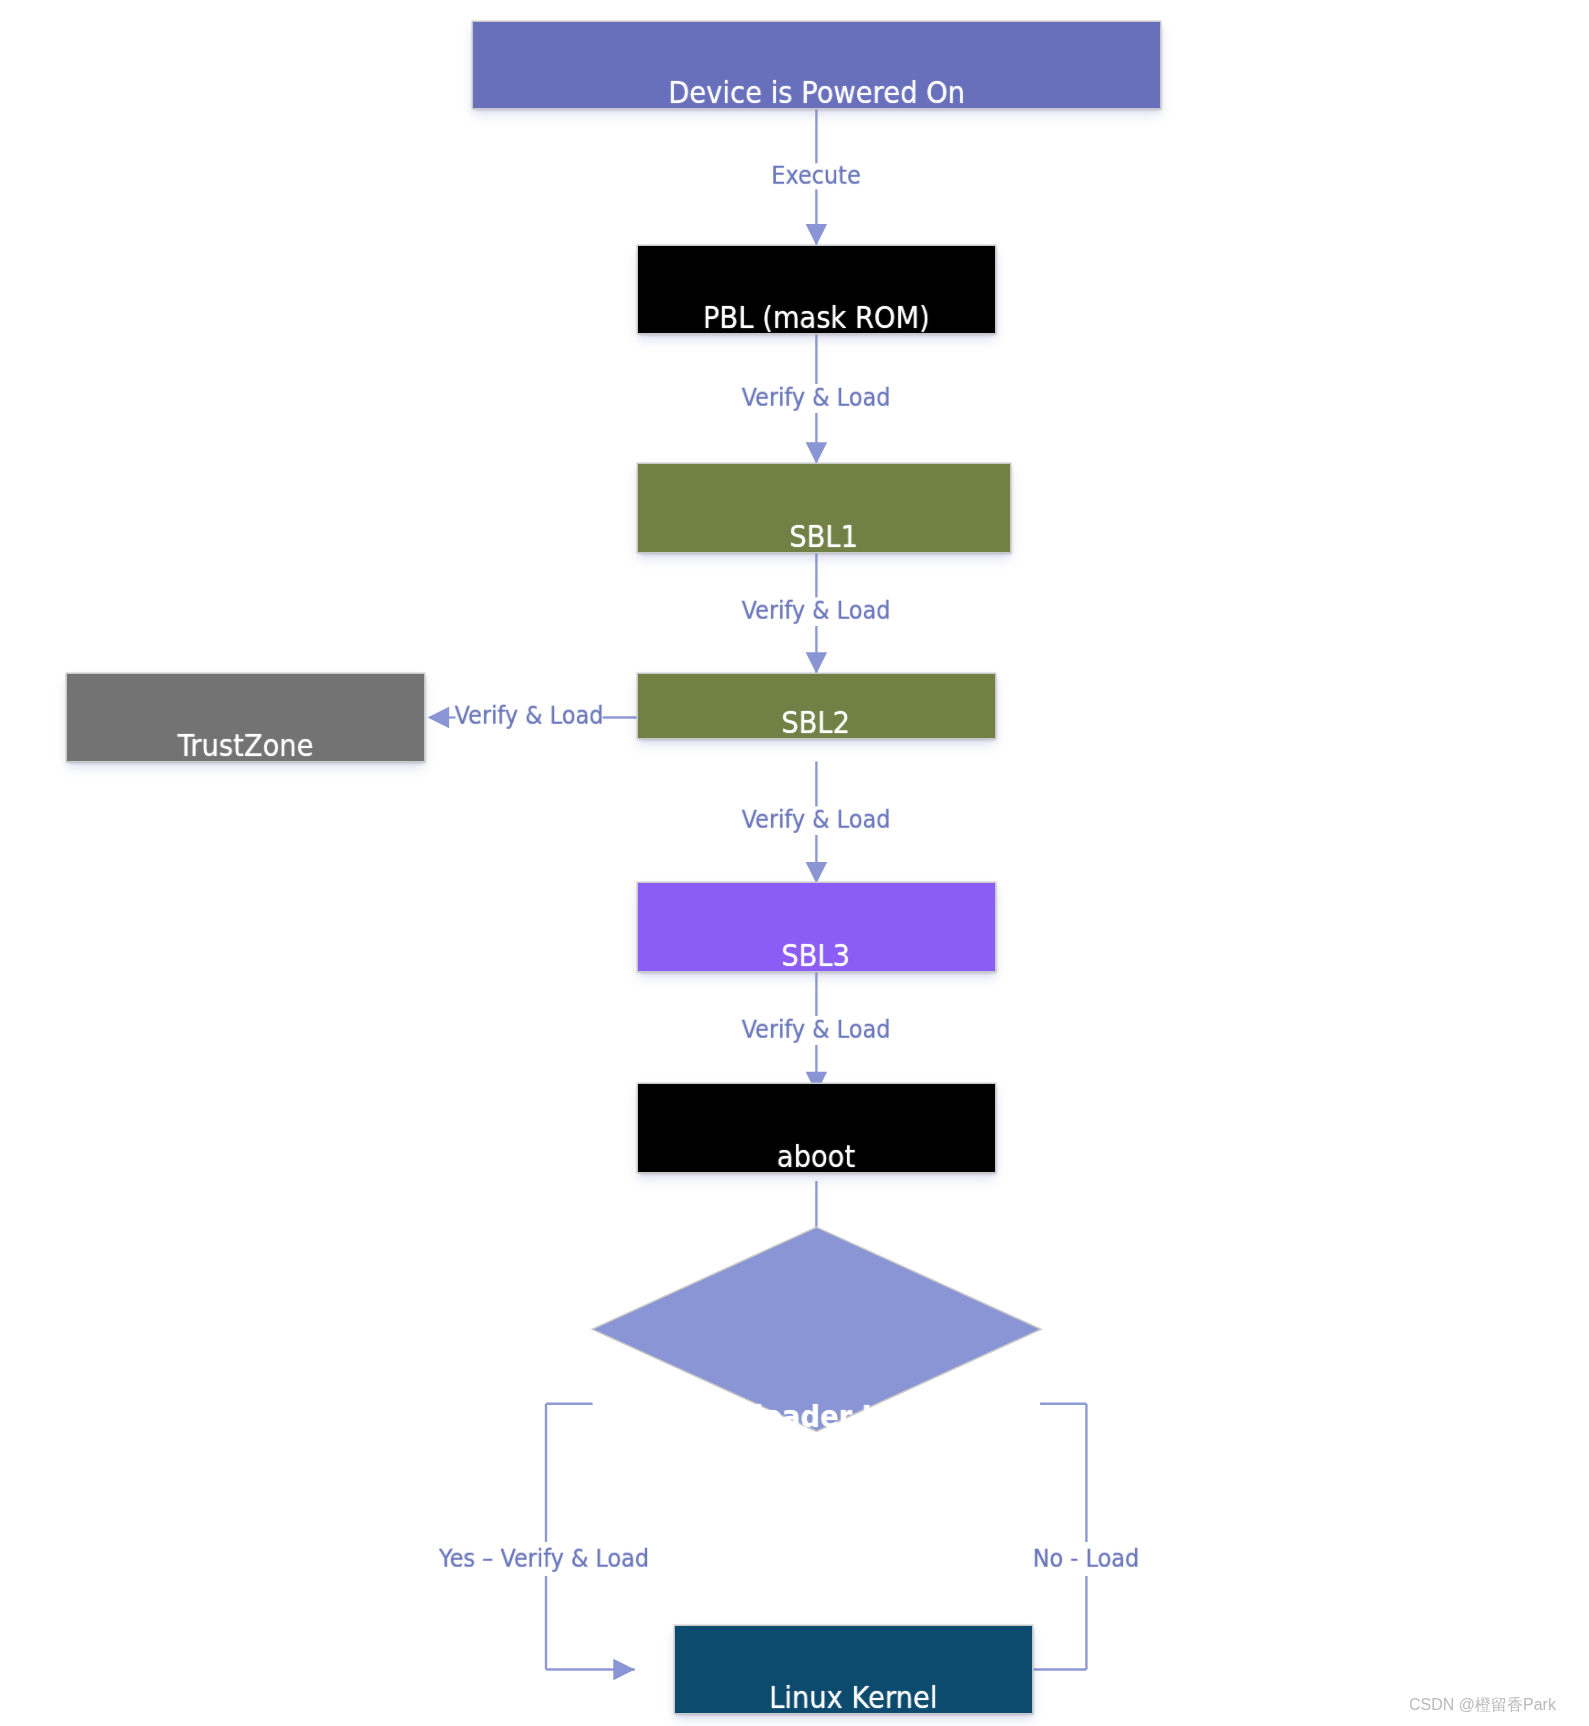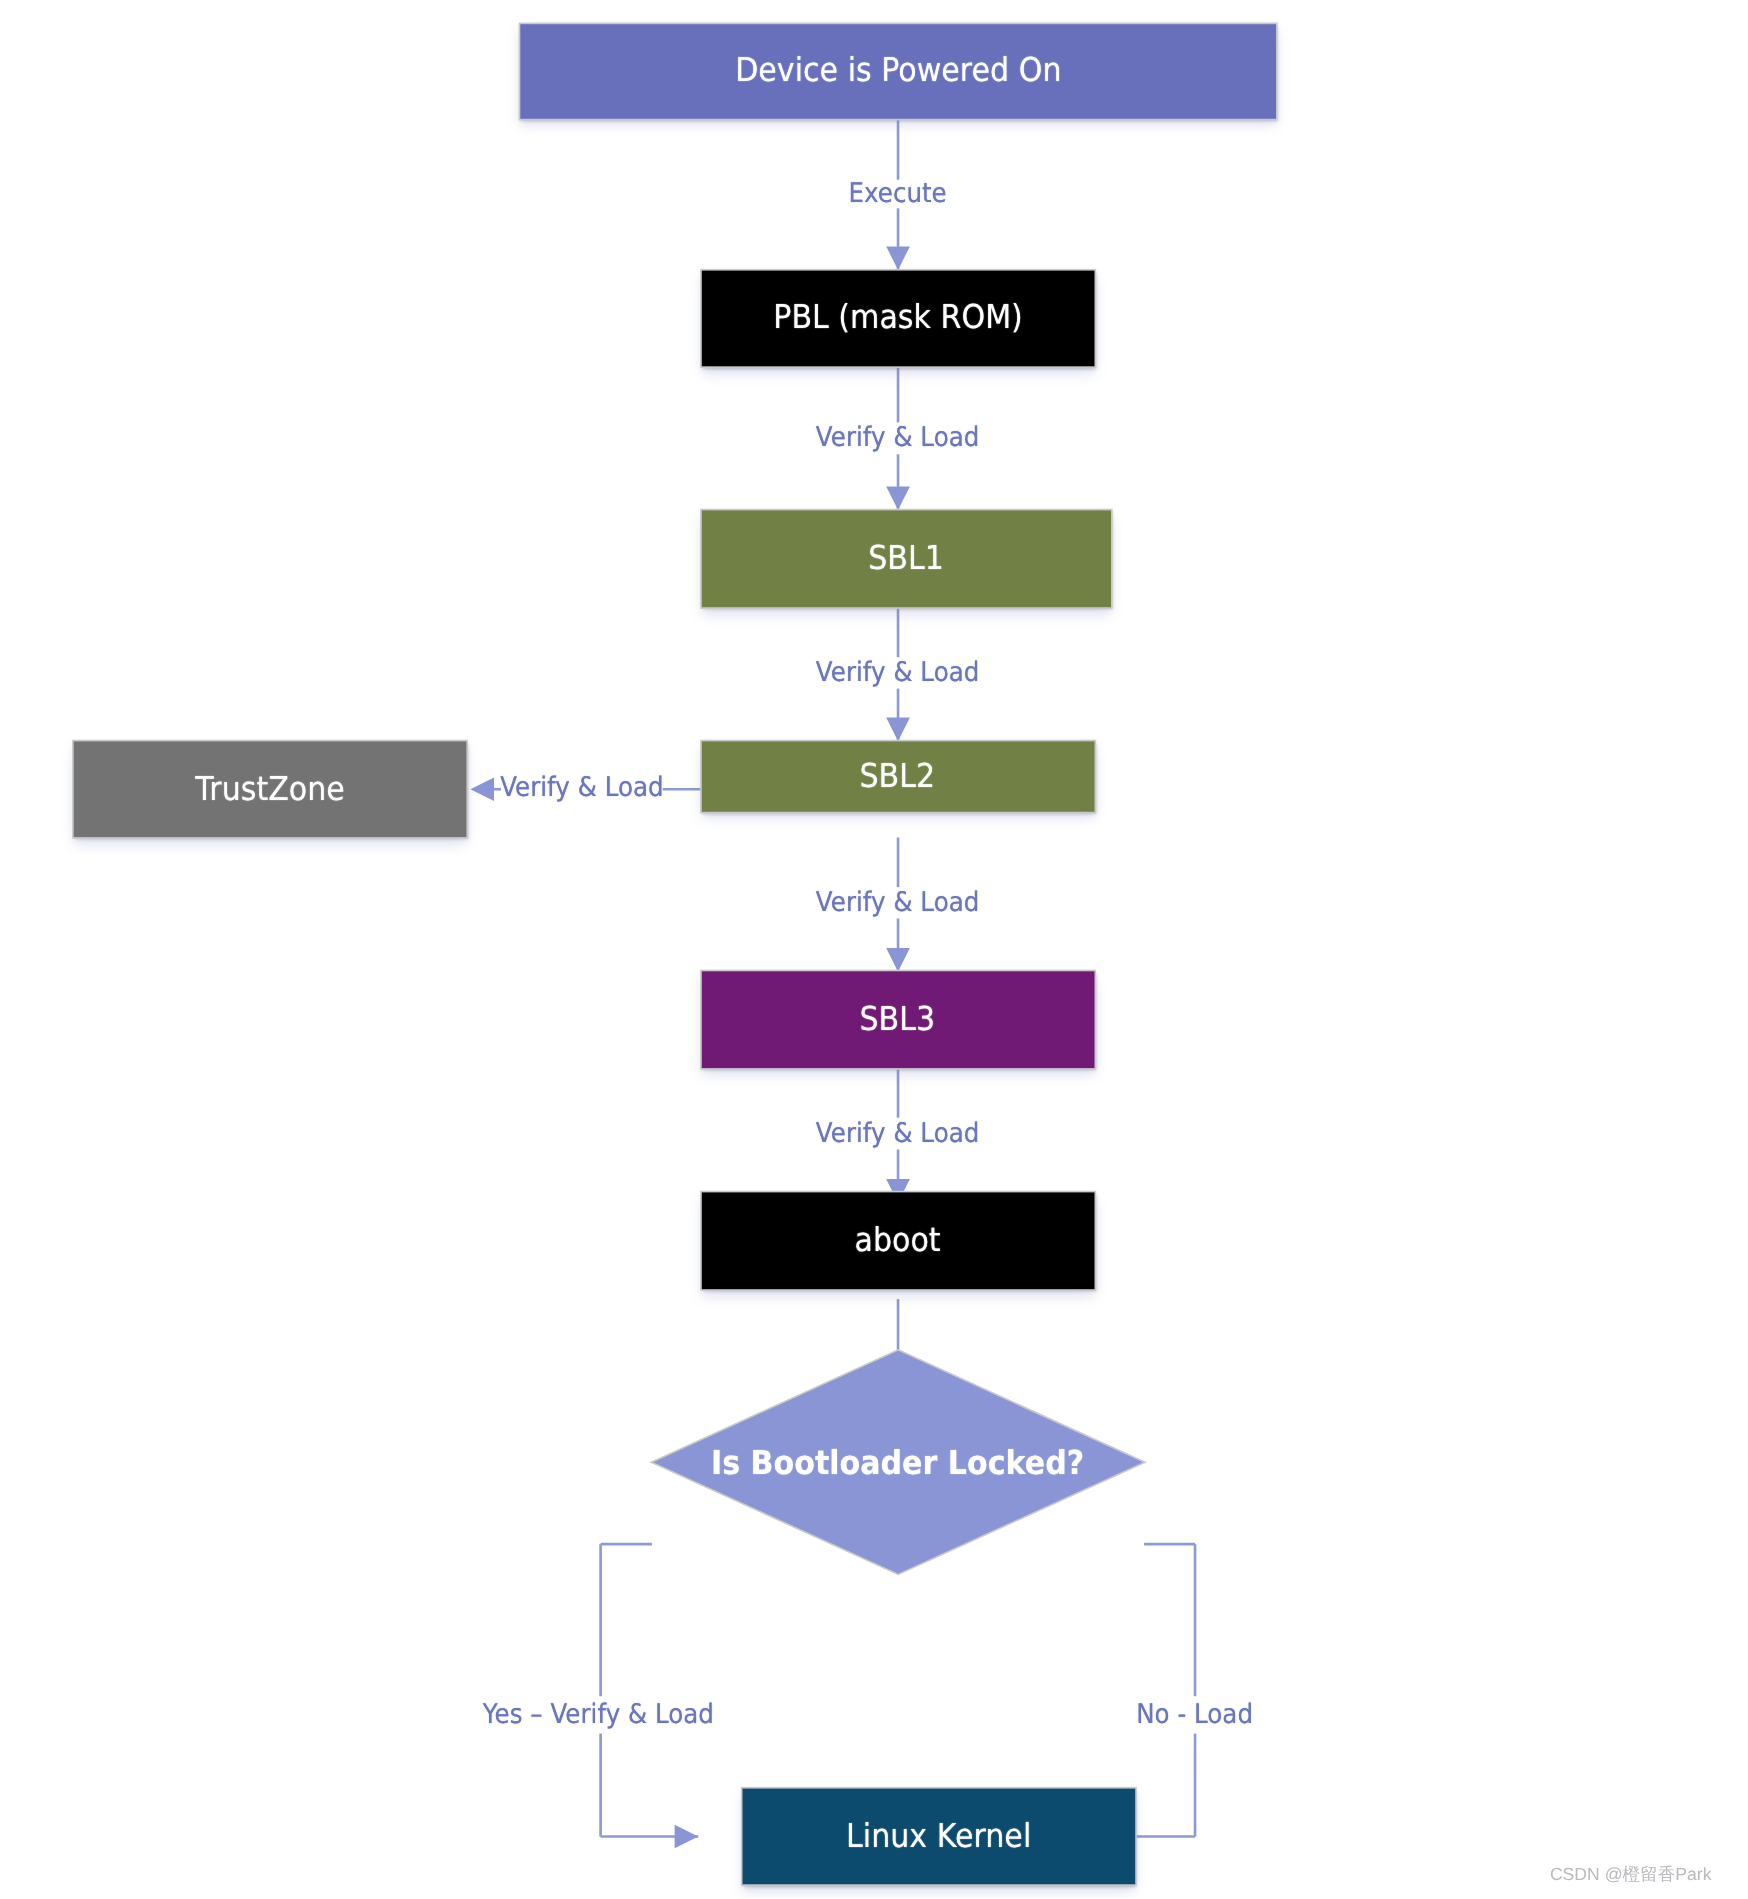--- a/index.html
+++ b/index.html
@@ -5,21 +5,21 @@
 <style>
   html, body { margin:0; padding:0; background:#ffffff; }
   body { width:1589px; height:1726px; font-family:"DejaVu Sans", sans-serif; }
   #canvas { position:relative; width:1589px; height:1726px; overflow:hidden;
             background:#ffffff; isolation:isolate; }
 
   svg.edges { position:absolute; left:0; top:0; width:1589px; height:1726px; }
 
   .node {
     position:absolute; box-sizing:border-box;
-    display:flex; align-items:center; justify-content:center;
+    display:flex; align-items:flex-end; justify-content:center;
     color:#ffffff; text-align:center;
   }
   .node.rect { box-shadow:0 0 0 1.5px var(--outline), 1px 2px 3px rgba(130,130,150,0.5), 0px 6px 11px rgba(130,140,200,0.28); }
   .node.diamond { background:transparent !important; box-shadow:none; }
   .node .dia-shape { position:absolute; left:0; top:0; width:100%; height:100%; }
   .node .lbl {
     position:relative; z-index:2; white-space:nowrap;
     font-size:30px; line-height:1;
     transform:scaleX(0.912); transform-origin:center center;
     will-change:transform;
@@ -87,21 +87,21 @@
       </div>
       <div class="node rect" style="left: 637.5px; top: 463.7px; width: 372px; height: 88px; background: rgb(113, 128, 69); --outline: #c9c9c9;">
         <span class="lbl">SBL1</span>
       </div>
       <div class="node rect" style="left: 67.3px; top: 674px; width: 357px; height: 87px; background: #737373; --outline: #c9c9c9;">
         <span class="lbl">TrustZone</span>
       </div>
       <div class="node rect" style="left: 637.5px; top: 673.8px; width: 357px; height: 64px; background: rgb(113, 128, 69); --outline: #c9c9c9;">
         <span class="lbl">SBL2</span>
       </div>
-      <div class="node rect" style="left: 637.5px; top: 883.4px; width: 357px; height: 87.8px; background: #701a75; --outline: #c9c9c9;">
+      <div class="node rect" style="left: 637.5px; top: 883.4px; width: 357px; height: 87.8px; background: #8b5cf6; --outline: #c9c9c9;">
         <span class="lbl">SBL3</span>
       </div>
       <div class="node rect" style="left: 637.5px; top: 1084px; width: 357px; height: 87.8px; background: #000000; --outline: #c9c9c9;">
         <span class="lbl">aboot</span>
       </div>
       <div class="node diamond" style="left: 593.7px; top: 1228px; width: 445.1px; height: 202.5px; font-weight: bold;">
         <svg class="dia-shape" viewBox="-4 -4 453.1 210.5" style="left: -4px; top: -4px; width: 453.1px; height: 210.5px;">
           <polygon points="222.55,0 445.1,101.25 222.55,202.5 0,101.25" fill="#8995d4" stroke="#c9c9c9" stroke-width="3"></polygon>
           <polygon points="222.55,0 445.1,101.25 222.55,202.5 0,101.25" fill="#8995d4" stroke="none" stroke-width="3"></polygon>
         </svg>

